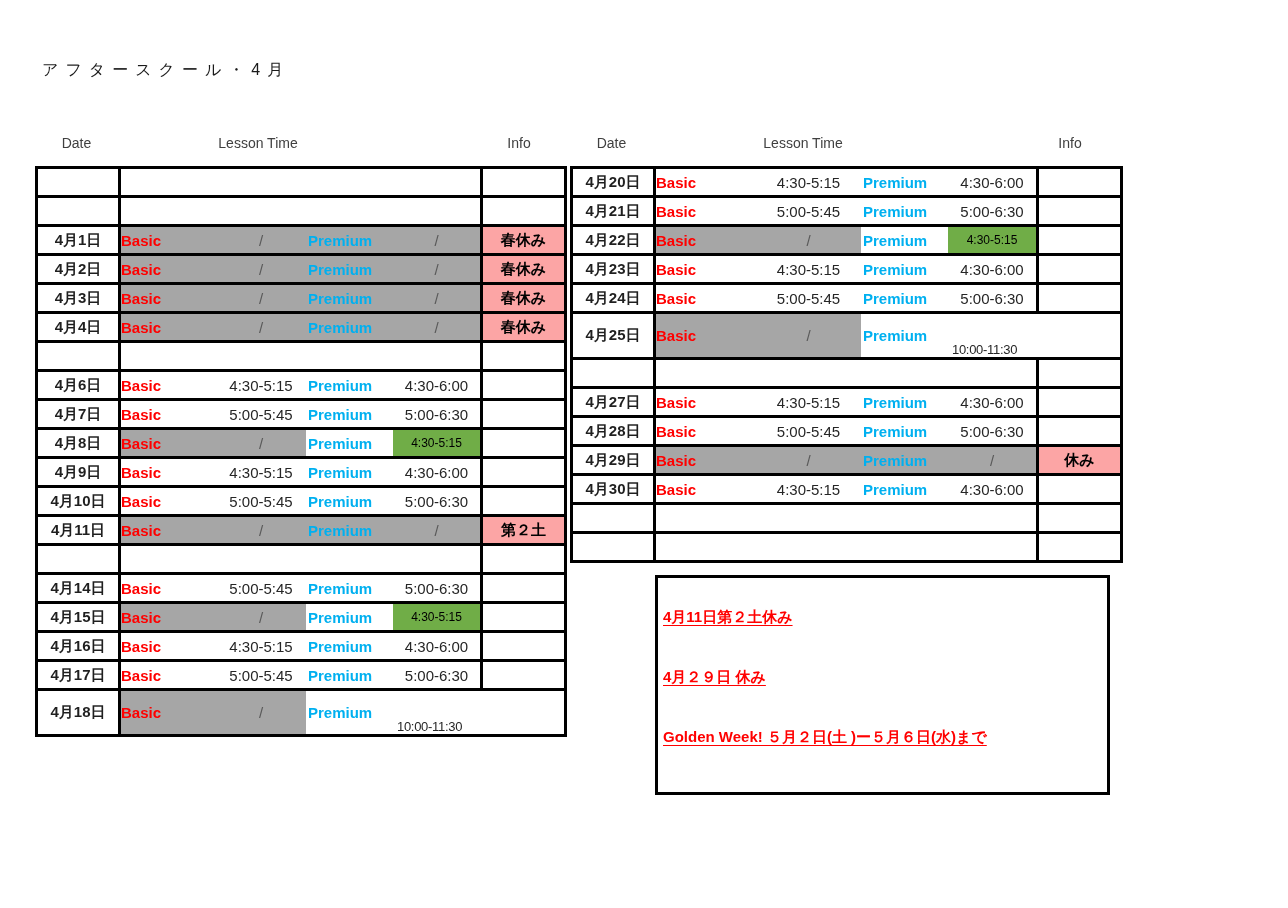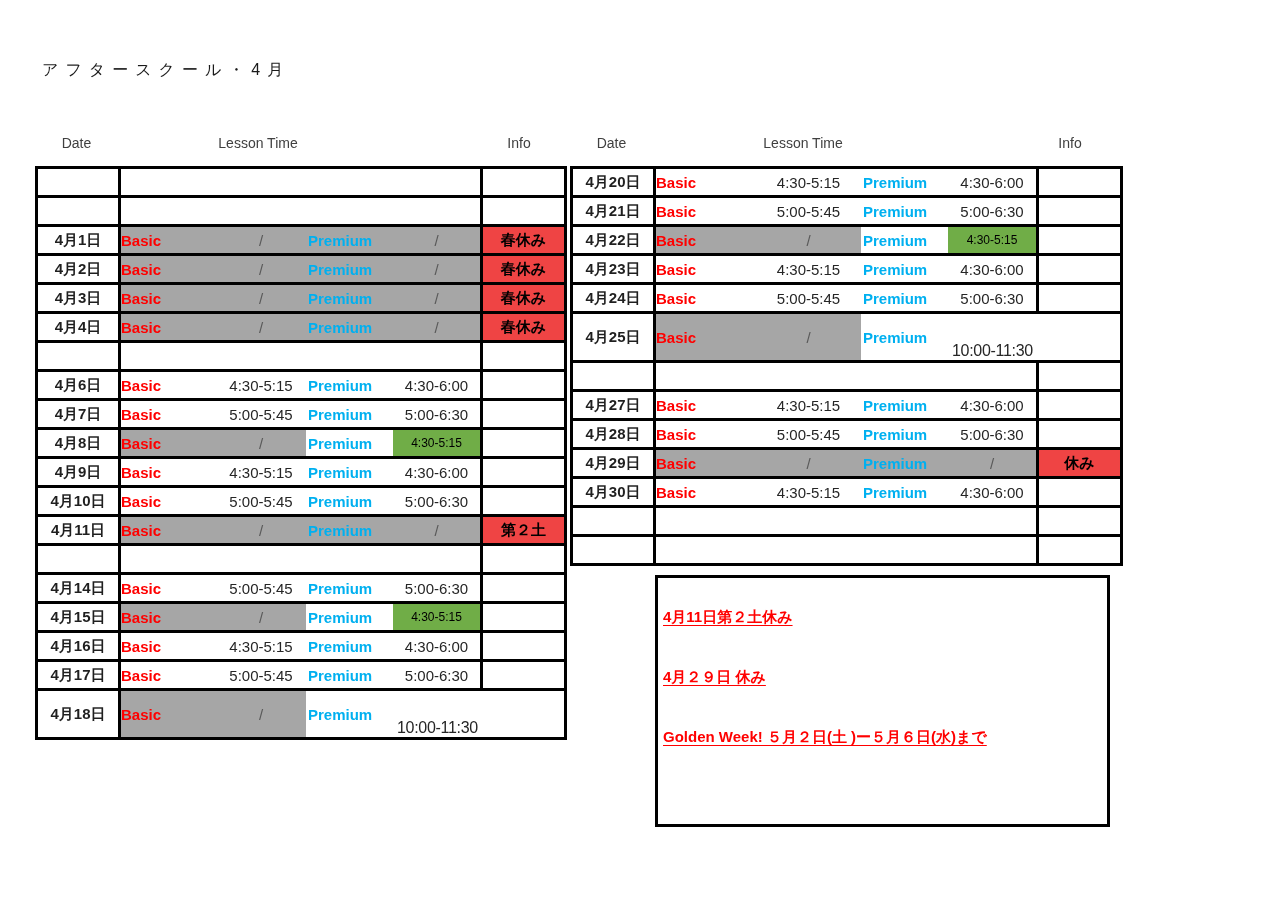--- a/index.html
+++ b/index.html
@@ -19,44 +19,44 @@
   .hr-date{left:570px;width:83px;}
   .hr-lesson{left:653px;width:300px;}
   .hr-info{left:1028px;width:84px;}
 
   table.sched{position:absolute;border-collapse:collapse;table-layout:fixed;}
   .t-left{left:35px;top:166px;border-radius:31px;}
   .t-right{left:570px;top:166px;}
   table.sched td{border:3px solid #000;height:26px;padding:0;overflow:hidden;vertical-align:middle;}
   td.date{text-align:center;font-size:15px;color:#1f1f1f;white-space:nowrap;font-weight:bold;}
   td.info{text-align:center;font-size:15px;font-weight:bold;color:#000;white-space:nowrap;}
-  td.info.yellow{background:#ef4444;}
+  td.info.yellow{background:#fca5a5;}
   td.lesson{background:#fff;}
   .lesson-flex{display:flex;height:100%;align-items:stretch;}
   .zone{display:flex;height:100%;}
   .zone.gray{background:#a6a6a6;}
   .lbl{display:flex;align-items:center;font-weight:bold;font-size:15px;white-space:nowrap;}
   .lbl.basic{color:#ff0000;}
   .lbl.premium{color:#00b0f0;padding-left:2px;}
   .time{display:flex;align-items:center;justify-content:center;font-size:15px;color:#262626;white-space:nowrap;}
   .time.slash{color:#595959;}
   .time.green{background:#70ad47;color:#000;font-size:12px;}
-  .time.late-time{font-size:16px;justify-content:flex-start;padding-left:4px;letter-spacing:-0.3px;margin-top:28px;}
+  .time.late-time{font-size:13px;justify-content:flex-start;padding-left:4px;letter-spacing:-0.3px;margin-top:28px;}
   
   .t-left .z-basic .lbl{width:95px;}
   .t-left .z-basic .time{width:90px;}
   .t-left .z-prem .lbl{width:85px;}
   .t-left .z-prem .time{width:87px;}
   .t-right .z-basic .lbl{width:100px;}
   .t-right .z-basic .time{width:105px;}
   .t-right .z-prem .lbl{width:85px;}
   .t-right .z-prem .time{width:88px;}
 
   .notes-box{
-    position:absolute;left:655px;top:575px;width:455px;height:252px;
+    position:absolute;left:655px;top:575px;width:455px;height:220px;
     border:3px solid #000;box-sizing:border-box;
     padding:30px 8px 0 5px;
   }
   .note-line{
     color:#ff0000;font-weight:bold;font-size:15px;
     text-decoration:underline;text-underline-offset:3px;
     margin:0 0 41px 0;white-space:nowrap;
   }
 </style>
 </head>

